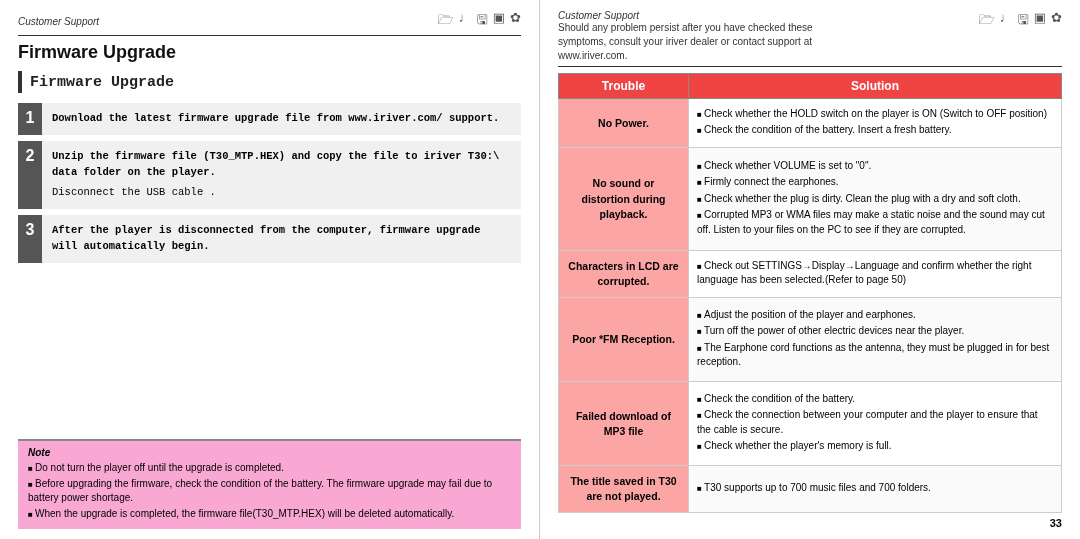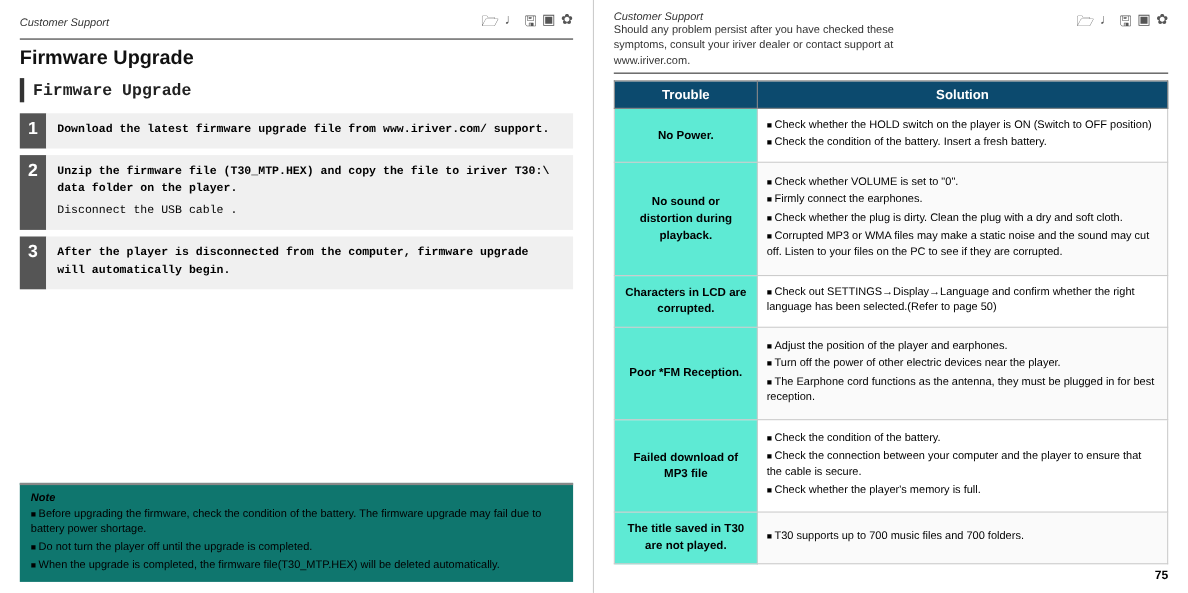--- a/index.html
+++ b/index.html
@@ -102,21 +102,21 @@
       font-family: Liberation Mono, monospace;
     }
     .step-content b {
       font-weight: bold;
     }
     .step-content .sub-text {
       margin-top: 5px;
       font-weight: normal;
     }
     .note-box {
-      background: #0f766e;
+      background: #f9a8d4;
       border-top: 2px solid #888;
       padding: 6px 10px;
       margin-top: 6px;
       font-size: 10px;
     }
     .note-title {
       font-style: italic;
       font-weight: bold;
       margin-bottom: 3px;
     }
@@ -163,40 +163,40 @@
       font-weight: bold;
       margin-bottom: 6px;
       color: #111;
     }
     .trouble-table {
       width: 100%;
       border-collapse: collapse;
       flex: 1;
     }
     .trouble-table thead tr th {
-      background: #0c4a6e;
+      background: #ef4444;
       color: #fff;
       padding: 5px 8px;
       font-size: 12px;
       font-weight: bold;
       text-align: center;
       border: 1px solid #888;
     }
     .trouble-table tbody tr td {
       border: 1px solid #ccc;
       padding: 5px 8px;
       vertical-align: middle;
       font-size: 10px;
       line-height: 1.45;
     }
     .trouble-table tbody tr td:first-child {
       font-weight: bold;
       font-size: 10.5px;
       text-align: center;
-      background: #5eead4;
+      background: #fca5a5;
       width: 130px;
     }
     .trouble-table tbody tr:nth-child(even) td:last-child {
       background: #fafafa;
     }
     .bullet-line {
       display: block;
       margin-bottom: 2px;
     }
     .right-page-num {
@@ -247,22 +247,22 @@
       <div class="step-num">3</div>
       <div class="step-content">
         <b>After the player is disconnected from the computer, firmware upgrade will automatically begin.</b>
       </div>
     </div>
   </div>
 
   <div class="note-box">
     <div class="note-title">Note</div>
     <ul>
+      <li>Do not turn the player off until the upgrade is completed.</li>
       <li>Before upgrading the firmware, check the condition of the battery. The firmware upgrade may fail due to battery power shortage.</li>
-      <li>Do not turn the player off until the upgrade is completed.</li>
       <li>When the upgrade is completed, the firmware file(T30_MTP.HEX) will be deleted automatically.</li>
     </ul>
   </div>
 
 </div>
 
 <div class="page-right">
   <div class="right-header">
     <div class="right-header-left">
       <span class="header-left">Customer Support</span>
@@ -326,14 +326,14 @@
         </tr>
         <tr>
           <td>The title saved in T30 are not played.</td>
           <td>
             <span class="bullet-line"><span style="font-size:8px">■ </span>T30 supports up to 700 music files and 700 folders.</span>
           </td>
         </tr>
       </tbody>
   </table>
 
-  <div class="right-page-num">75</div>
+  <div class="right-page-num">33</div>
 </div>
 
 </body></html>

